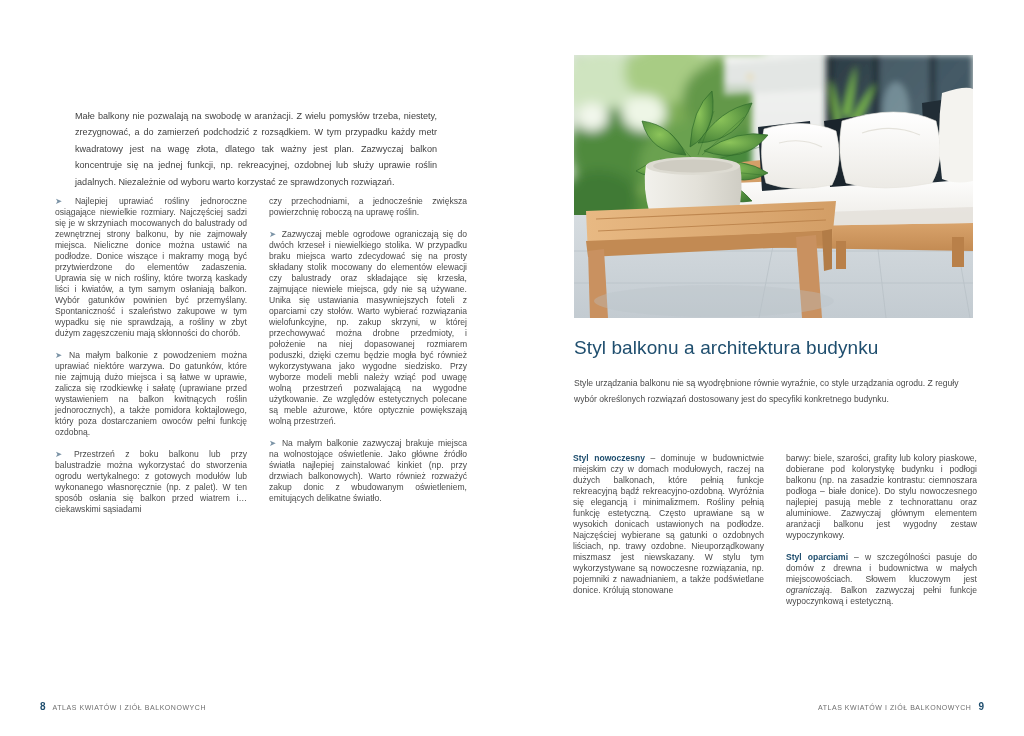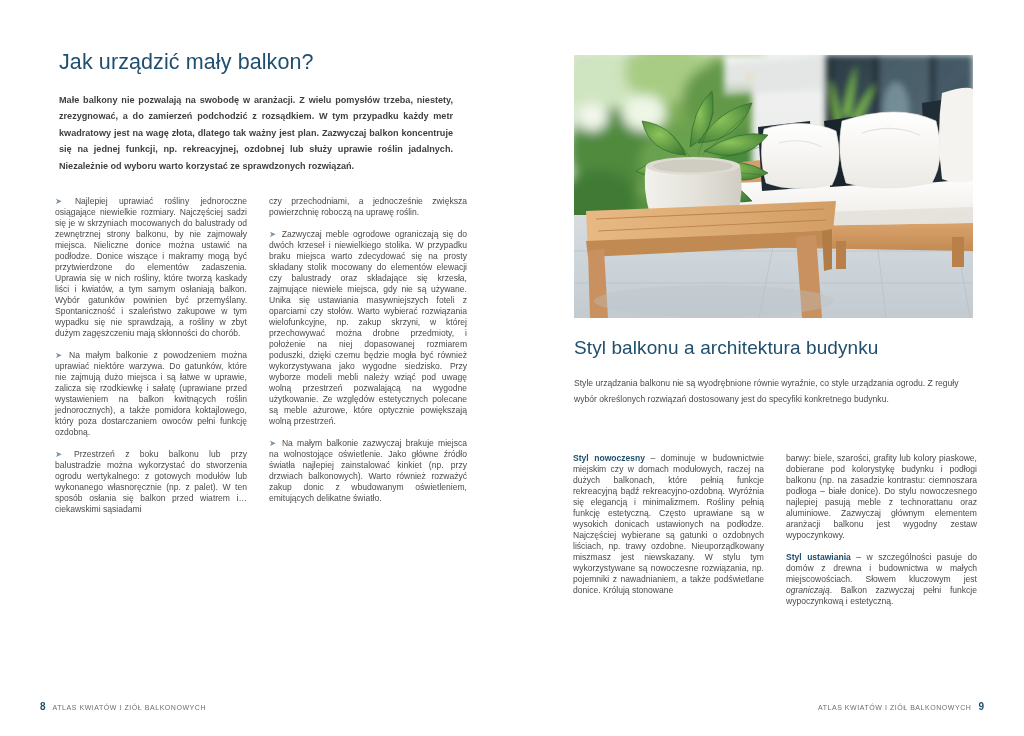--- a/index.html
+++ b/index.html
@@ -37,22 +37,22 @@
     color:#1f4e6e;
     letter-spacing:.1px;
   }
 
   
   .lead{
     font-size:9.1px;
     line-height:16.4px;
     color:#3f3f3f;
     text-align:justify;
-    margin:0;
-    font-weight:700;
+    margin:16px;
+    font-weight:400;
   }
   .intro-right{
     font-size:8.6px;
     line-height:15.6px;
     color:#4a4a4a;
     text-align:left;
     margin:0;
   }
 
   
@@ -114,23 +114,20 @@
   }
   .footer-text{font-size:7px;}
 </style>
 </head>
 <body>
 
 <div class="spread">
 
   <div class="page page-left">
 
-    <div style="position:absolute;left:59px;top:50px;width:400px;">
-      <h1 class="article-title">Jak urządzić mały balkon?</h1>
-    </div>
 
     <div style="position:absolute;left:59px;top:92px;width:394px;">
       <p class="lead">Małe balkony nie pozwalają na swobodę w aranżacji. Z wielu pomysłów trzeba, niestety, zrezygnować, a do zamierzeń podchodzić z rozsądkiem. W tym przypadku każdy metr kwadratowy jest na wagę złota, dlatego tak ważny jest plan. Zazwyczaj balkon koncentruje się na jednej funkcji, np. rekreacyjnej, ozdobnej lub służy uprawie roślin jadalnych. Niezależnie od wyboru warto korzystać ze sprawdzonych rozwiązań.</p>
     </div>
 
     <div class="cols" style="position:absolute;left:55px;top:196px;width:412px;gap:22px;">
       <div class="col" style="width:192px;">
         <p>
           <span class="bullet">➤</span>
           <span>Najlepiej uprawiać rośliny jednoroczne osiągające niewielkie rozmiary. Najczęściej sadzi się je w skrzyniach mocowanych do balustrady od zewnętrznej strony balkonu, by nie zajmowały miejsca. Nieliczne donice można ustawić na podłodze. Donice wiszące i makramy mogą być przytwierdzone do elementów zadaszenia. Uprawia się w nich rośliny, które tworzą kaskady liści i kwiatów, a tym samym osłaniają balkon. Wybór gatunków powinien być przemyślany. Spontaniczność i szaleństwo zakupowe w tym wypadku się nie sprawdzają, a rośliny w zbyt dużym zagęszczeniu mają skłonności do chorób.</span>
@@ -346,21 +343,21 @@
         <p>
           <span class="lead-in">Styl nowoczesny</span><span> – </span><span>dominuje w budownictwie miejskim czy w domach modułowych, raczej na dużych balkonach, które pełnią funkcje rekreacyjną bądź rekreacyjno-ozdobną. Wyróżnia się elegancją i minimalizmem. Rośliny pełnią funkcję estetyczną. Często uprawiane są w wysokich donicach ustawionych na podłodze. Najczęściej wybierane są gatunki o ozdobnych liściach, np. trawy ozdobne. Nieuporządkowany miszmasz jest niewskazany. W stylu tym wykorzystywane są nowoczesne rozwiązania, np. pojemniki z nawadnianiem, a także podświetlane donice. Królują stonowane</span>
         </p>
       </div>
 
       <div class="col" style="width:191px;">
         <p>
           <span>barwy: biele, szarości, grafity lub kolory piaskowe, dobierane pod kolorystykę budynku i podłogi balkonu (np. na zasadzie kontrastu: ciemnoszara podłoga – białe donice). Do stylu nowoczesnego najlepiej pasują meble z technorattanu oraz aluminiowe. Zazwyczaj głównym elementem aranżacji balkonu jest wygodny zestaw wypoczynkowy.</span>
         </p>
         <p>
-          <span class="lead-in">Styl ustawiania</span><span> – </span><span>w szczególności pasuje do domów z drewna i budownictwa w małych miejscowościach. Słowem kluczowym jest </span><span class="kw">ograniczają</span><span>. Balkon zazwyczaj pełni funkcje wypoczynkową i estetyczną.</span>
+          <span class="lead-in">Styl oparciami</span><span> – </span><span>w szczególności pasuje do domów z drewna i budownictwa w małych miejscowościach. Słowem kluczowym jest </span><span class="kw">ograniczają</span><span>. Balkon zazwyczaj pełni funkcje wypoczynkową i estetyczną.</span>
         </p>
       </div>
     </div>
 
     <div class="footer footer-right">
       <span class="footer-text">Atlas kwiatów i ziół balkonowych</span>
       <span class="pageno">9</span>
     </div>
   </div>
 

